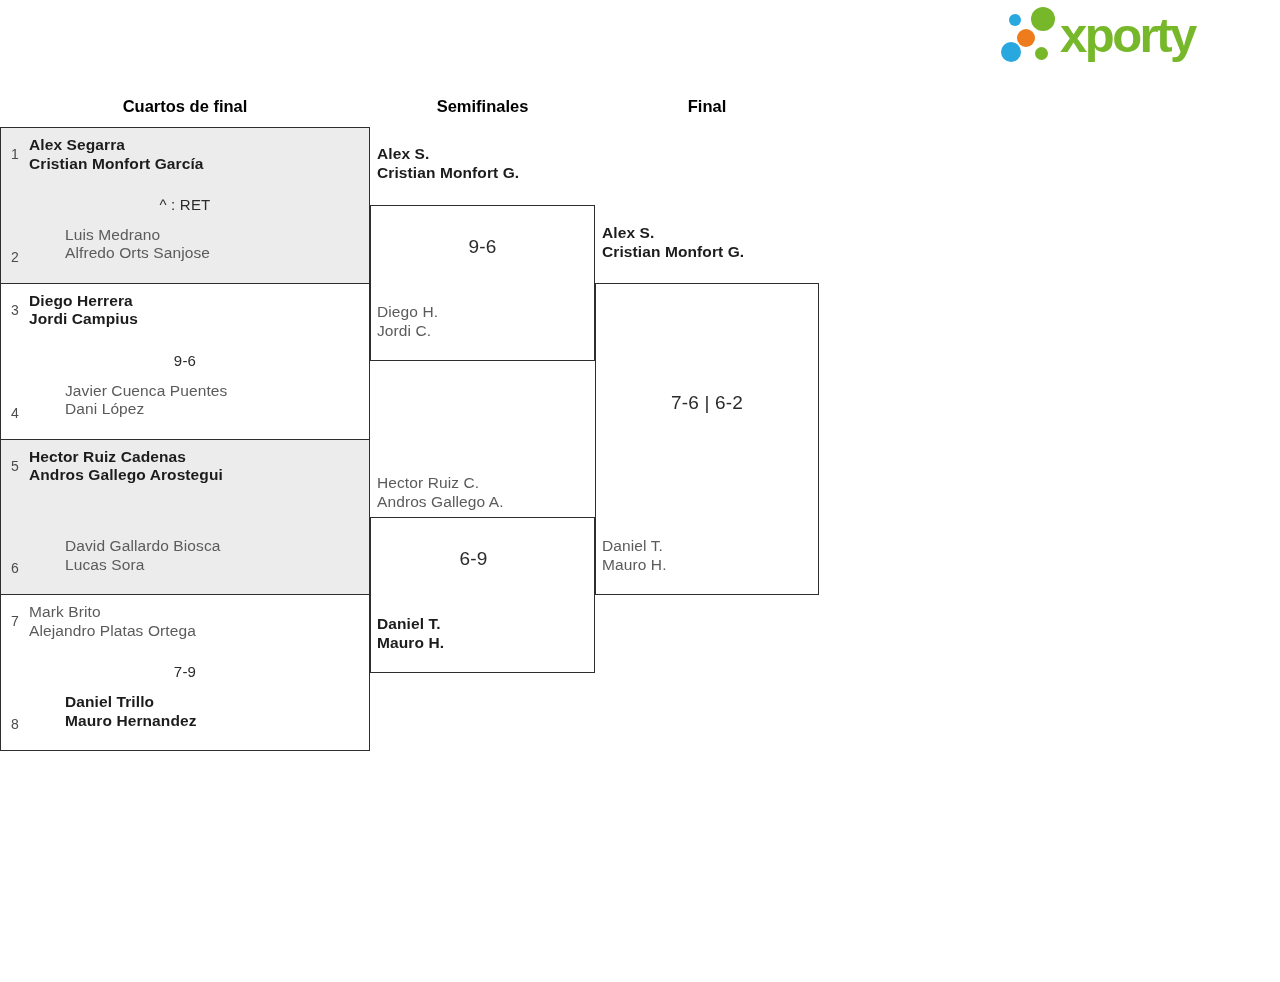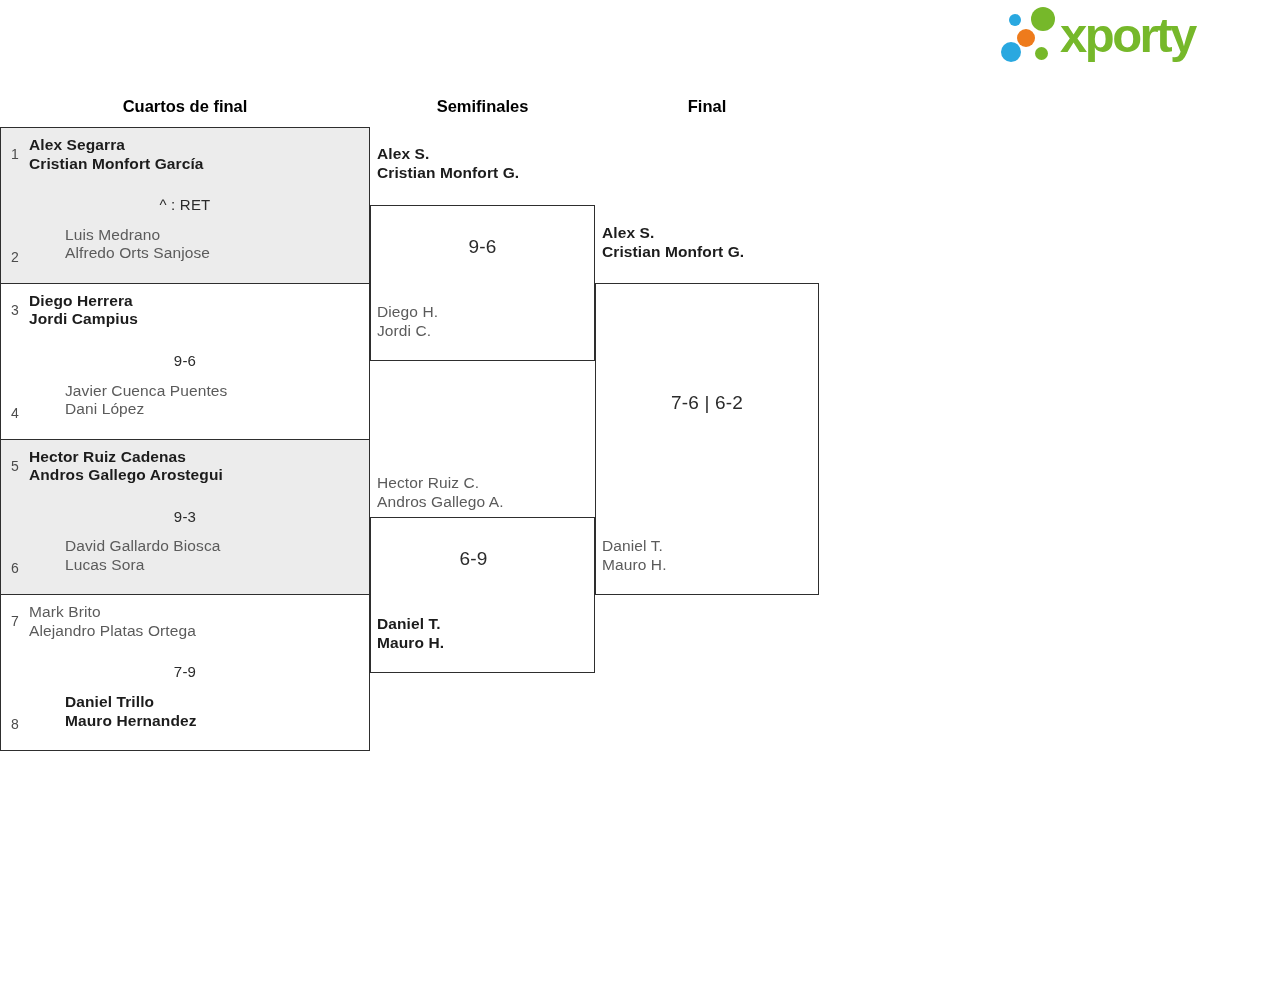--- a/index.html
+++ b/index.html
@@ -122,21 +122,20 @@
         <span>Dani López</span>
       </div>
     </div>
 
     <div class="cell g">
       <span class="seed st">5</span>
       <div class="team tt winner">
         <span>Hector Ruiz Cadenas</span><br>
         <span>Andros Gallego Arostegui</span>
       </div>
-      <div class="score">9-3</div>
       <span class="seed sb">6</span>
       <div class="team tb loser">
         <span>David Gallardo Biosca</span><br>
         <span>Lucas Sora</span>
       </div>
     </div>
 
     <div class="cell">
       <span class="seed st">7</span>
       <div class="team tt loser">

